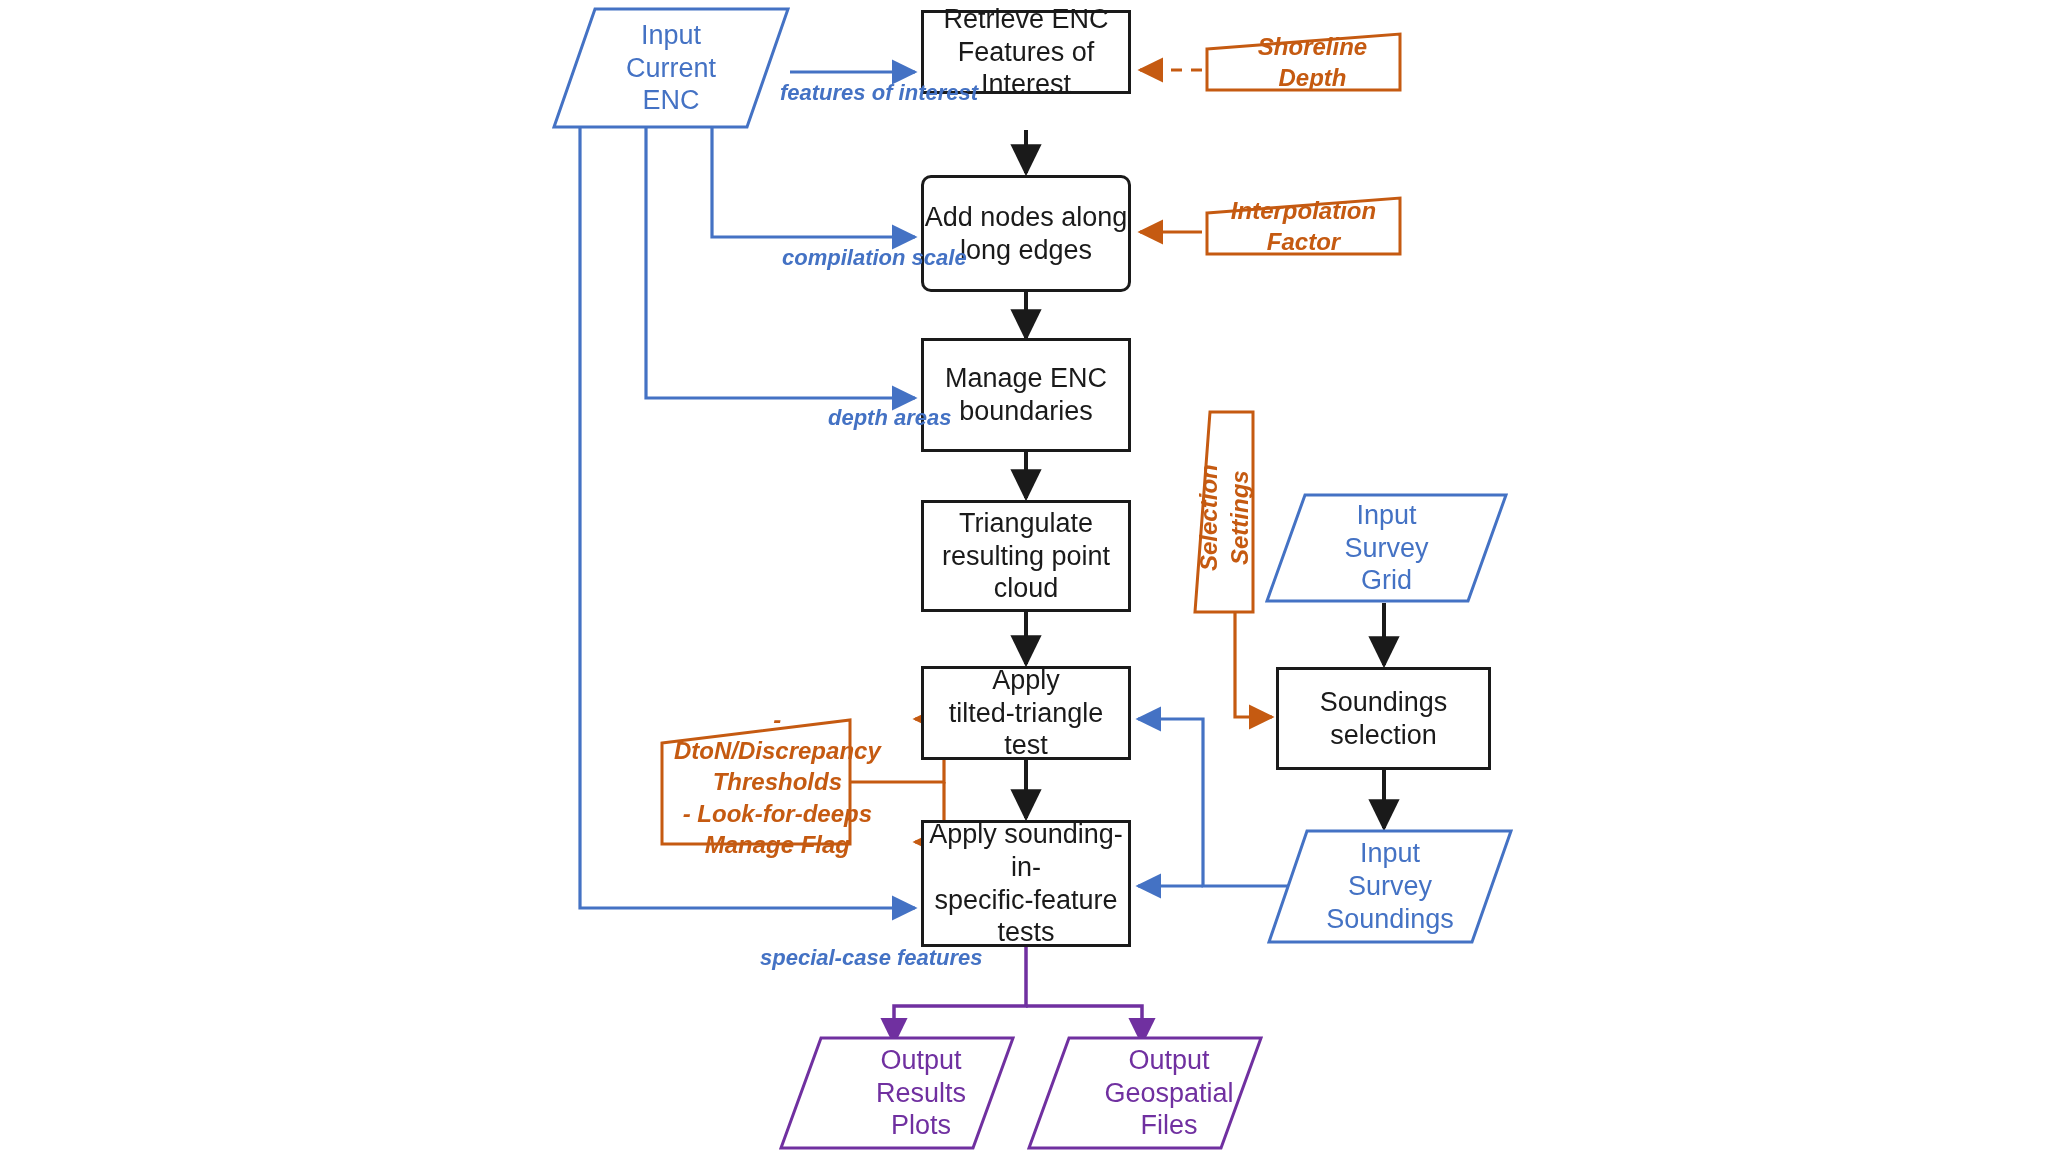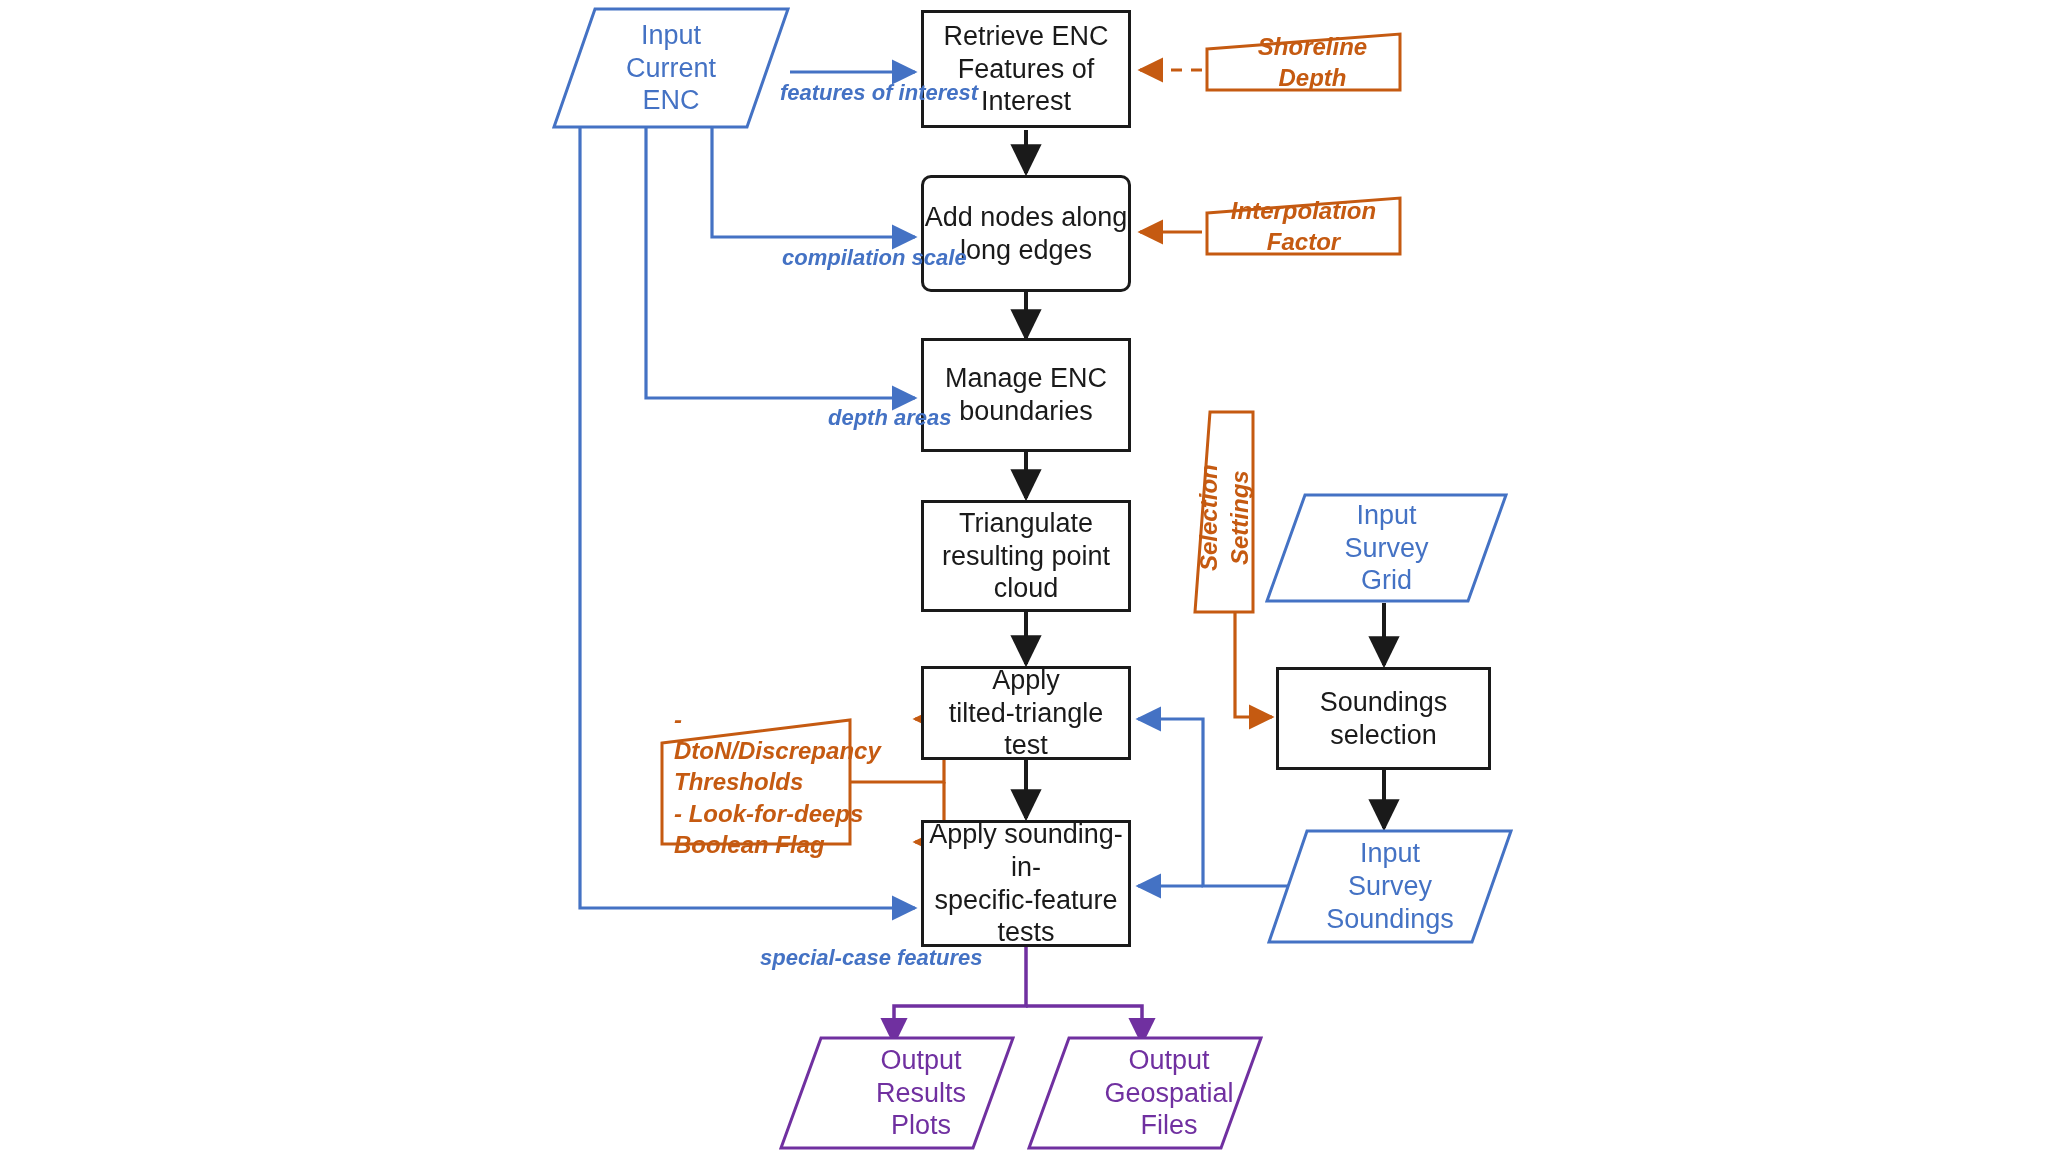--- a/index.html
+++ b/index.html
@@ -146,21 +146,21 @@
     <svg width="240" height="124" viewBox="0 0 240 124">
       <polygon points="44,3 237,3 196,121 3,121" fill="#ffffff" stroke="#4472c4" stroke-width="3"></polygon>
     </svg>
     <div class="plabel">
       <div>Input</div>
       <div>Current</div>
       <div>ENC</div>
     </div>
   </div>
 
-  <div class="node proc" style="left:921px; top:10px; width:210px; height:118px;">
+  <div class="node proc" style="left:921px; top:10px; width:210px; height:84px;">
     <div>
       <div>Retrieve ENC</div>
       <div>Features of Interest</div>
     </div>
   </div>
 
   <div class="node proc" style="left:921px; top:175px; width:210px; height:117px;border-radius:10px;">
     <div>
       <div>Add nodes along</div>
       <div>long edges</div>
@@ -220,25 +220,25 @@
     <svg width="62" height="204" viewBox="0 0 62 204">
       <polygon points="17,2 60,2 60,202 2,202" fill="#ffffff" stroke="#c55a11" stroke-width="3"></polygon>
     </svg>
     <div class="dlabel vert-label" style="padding-bottom:12px;">Selection Settings</div>
   </div>
 
   <div class="node datashape" style="left:660px; top:718px; width:192px; height:128px; align-items:center; justify-content:flex-start; padding-left:14px;">
     <svg width="192" height="128" viewBox="0 0 192 128">
       <polygon points="2,25 190,2 190,126 2,126" fill="#ffffff" stroke="#c55a11" stroke-width="3"></polygon>
     </svg>
-    <div class="dlabel" style="text-align:left;">
+    <div class="dlabel" style="text-align:center;">
       <div>- DtoN/Discrepancy</div>
       <div>Thresholds</div>
       <div>- Look-for-deeps</div>
-      <div>Boolean Flag</div>
+      <div>Manage Flag</div>
     </div>
   </div>
 
   <div class="node para blue" style="left:1264px; top:492px; width:245px; height:112px;">
     <svg width="245" height="112" viewBox="0 0 245 112">
       <polygon points="41,3 242,3 204,109 3,109" fill="#ffffff" stroke="#4472c4" stroke-width="3"></polygon>
     </svg>
     <div class="plabel">
       <div>Input</div>
       <div>Survey</div>

